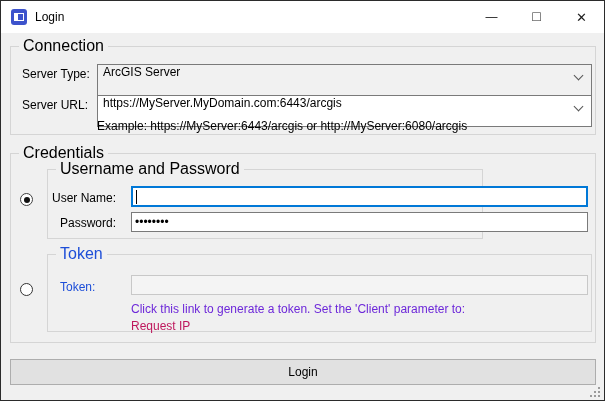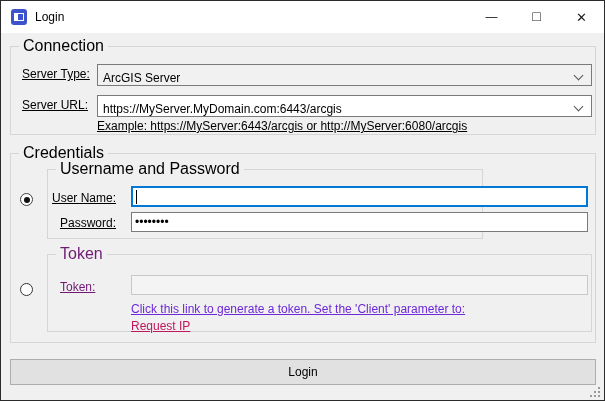--- a/index.html
+++ b/index.html
@@ -35,26 +35,26 @@
   .tb-btn.min { font-size:12px; }
   .tb-btn.max { font-size:14px; padding-bottom:2px; }
   
   .groupbox {
     position:absolute; border:1px solid #d5d5d5; background:transparent;
   }
   .gb-legend {
     position:absolute; top:-8px; left:8px; background:#f0f0f0; padding:0 4px;
     font-size:16px; line-height:14px; white-space:nowrap;
   }
-  .gb-legend.disabled, .lbl.disabled { color:#701a75; }
-  .lbl { position:absolute; font-size:12px; white-space:nowrap;text-decoration:underline; }
+  .gb-legend.disabled, .lbl.disabled { color:#1d4ed8; }
+  .lbl { position:absolute; font-size:12px; white-space:nowrap; }
   
   .combo {
-    position:absolute; height:22px; border:1px solid #7a7a7a; background:#fff;
-    display:flex; align-items:flex-end; padding-left:5px; padding-right:22px;
+    position:absolute; height:32px; border:1px solid #7a7a7a; background:#fff;
+    display:flex; align-items:flex-start; padding-left:5px; padding-right:22px;
   }
   .combo.gray { background:#f1f1f1; }
   .combo .val { font-size:12px; white-space:nowrap; overflow:hidden; }
   .chev {
     position:absolute; right:9px; top:7px; width:7px; height:7px;
     border-right:1.5px solid #555; border-bottom:1.5px solid #555;
     transform:rotate(45deg);
   }
   
   .ti {

